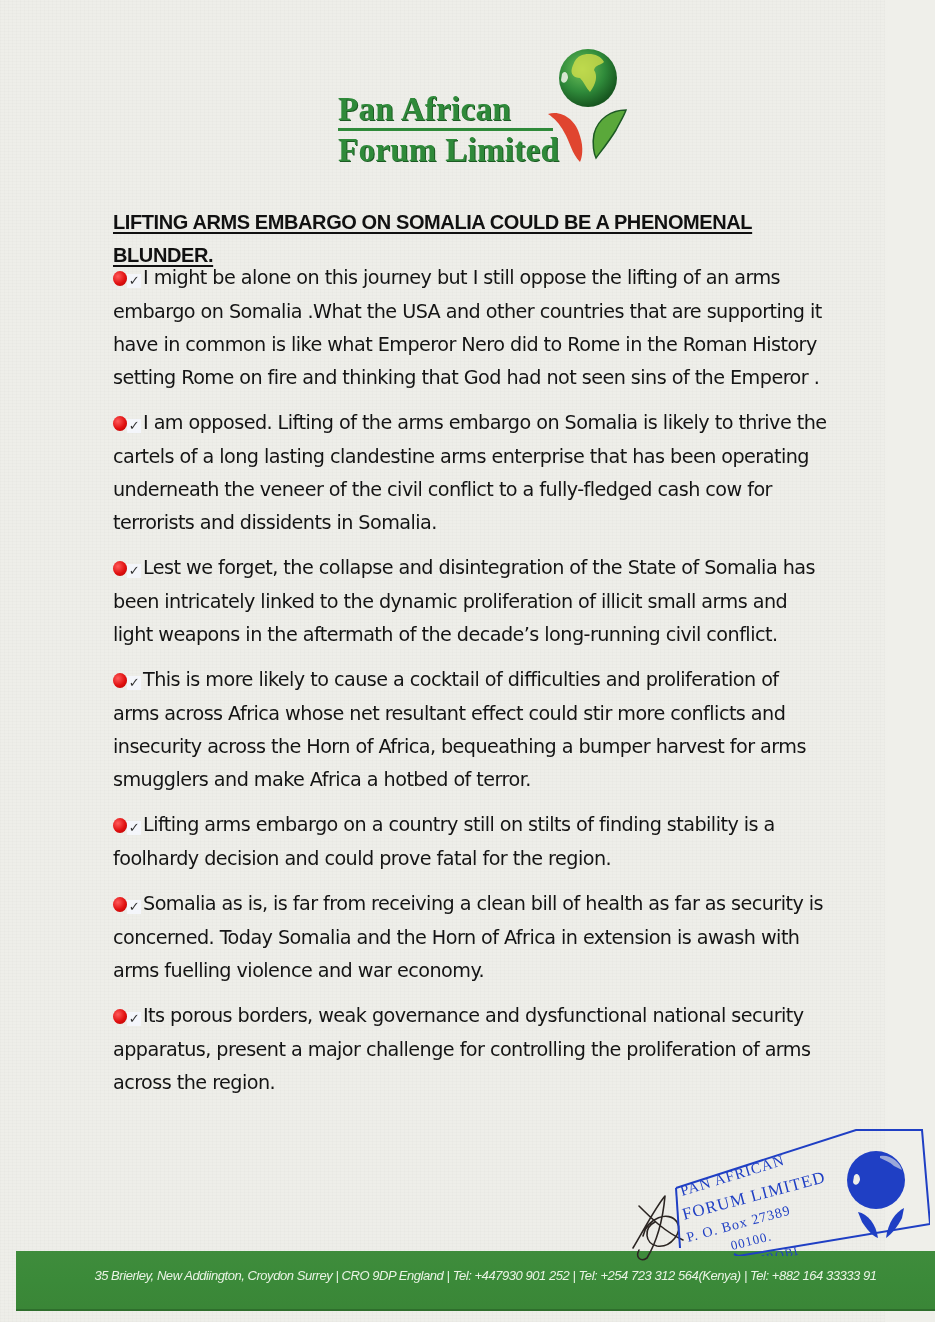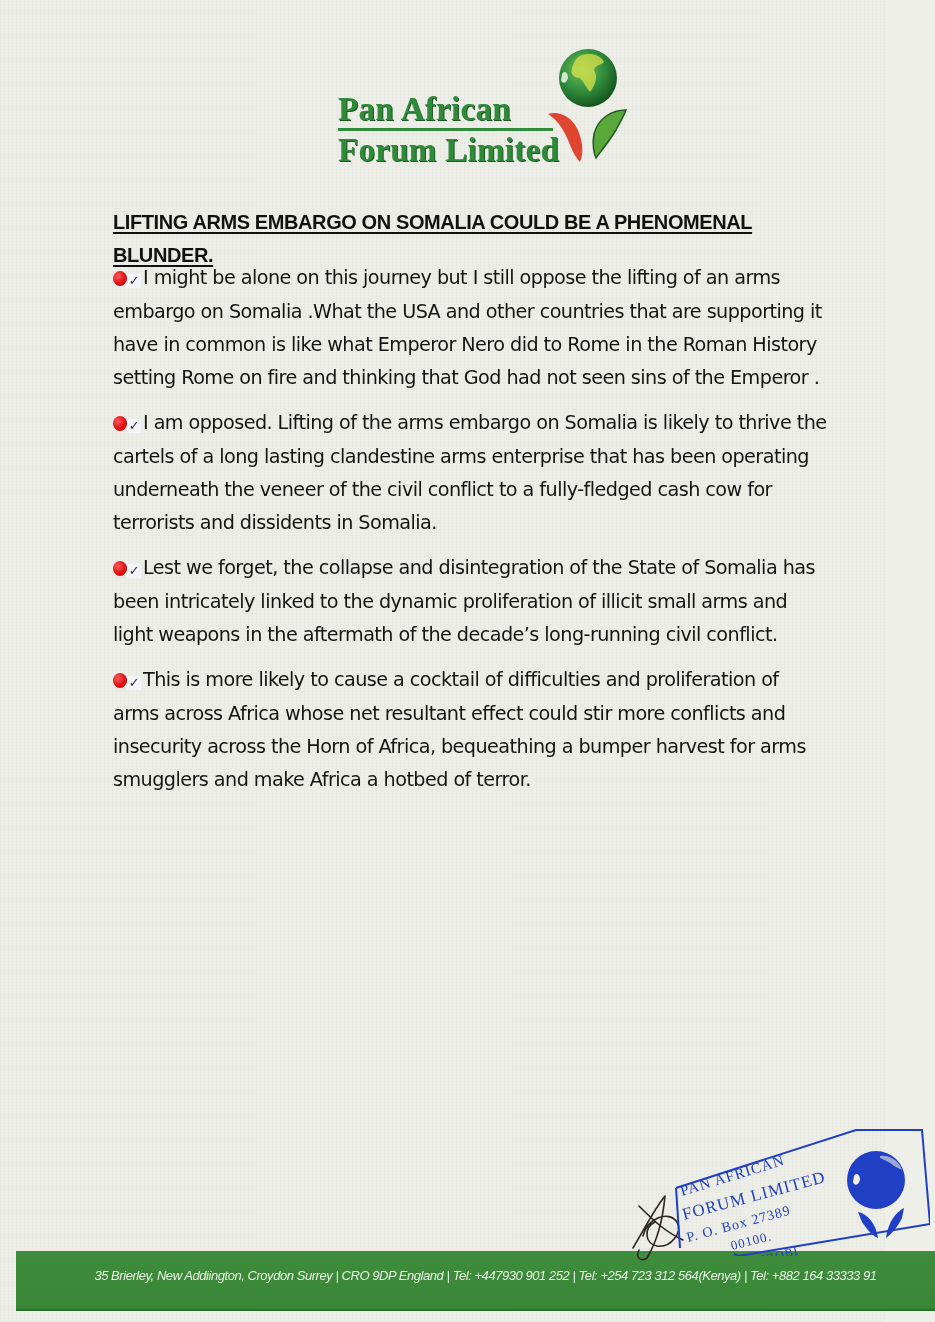--- a/index.html
+++ b/index.html
@@ -192,20 +192,29 @@
     </p>
     <p class="para">
       <span class="bullet"><span class="bullet-dot"></span><span class="bullet-check">✓</span></span><span>I am opposed. Lifting of the arms embargo on Somalia is likely to thrive the cartels of a long lasting clandestine arms enterprise that has been operating underneath the veneer of the civil conflict to a fully-fledged cash cow for terrorists and dissidents in Somalia.</span>
     </p>
     <p class="para">
       <span class="bullet"><span class="bullet-dot"></span><span class="bullet-check">✓</span></span><span>Lest we forget, the collapse and disintegration of the State of Somalia has been intricately linked to the dynamic proliferation of illicit small arms and light weapons in the aftermath of the decade’s long-running civil conflict.</span>
     </p>
     <p class="para">
       <span class="bullet"><span class="bullet-dot"></span><span class="bullet-check">✓</span></span><span>This is more likely to cause a cocktail of difficulties and proliferation of arms across Africa whose net resultant effect could stir more conflicts and insecurity across the Horn of Africa, bequeathing a bumper harvest for arms smugglers and make Africa a hotbed of terror.</span>
     </p>
+    <p class="para">
+      <span class="bullet"><span class="bullet-dot"></span><span class="bullet-check">✓</span></span><span>Lifting arms embargo on a country still on stilts of finding stability is a foolhardy decision and could prove fatal for the region.</span>
+    </p>
+    <p class="para">
+      <span class="bullet"><span class="bullet-dot"></span><span class="bullet-check">✓</span></span><span>Somalia as is, is far from receiving a clean bill of health as far as security is concerned. Today Somalia and the Horn of Africa in extension is awash with arms fuelling violence and war economy.</span>
+    </p>
+    <p class="para">
+      <span class="bullet"><span class="bullet-dot"></span><span class="bullet-check">✓</span></span><span>Its porous borders, weak governance and dysfunctional national security apparatus, present a major challenge for controlling the proliferation of arms across the region.</span>
+    </p>
   </div>
 
   <div class="footer">
     <div class="footer-line l1">35 Brierley, New Addiington, Croydon Surrey | CRO 9DP England | Tel: +447930 901 252 | Tel: +254 723 312 564(Kenya) | Tel: +882 164 33333 91</div>
   </div>
 
   <svg class="signature" viewBox="0 0 70 75">
     <path d="M8 60 C20 40 30 20 40 8 M14 18 C26 30 40 44 58 52 M18 48 C22 30 44 22 52 34 C58 44 46 60 32 58 C20 56 18 40 30 34 M40 8 C38 30 34 50 22 70 C16 74 10 70 14 62" fill="none" stroke="#2b2522" stroke-width="1.6" stroke-linecap="round"></path>
   </svg>
 

